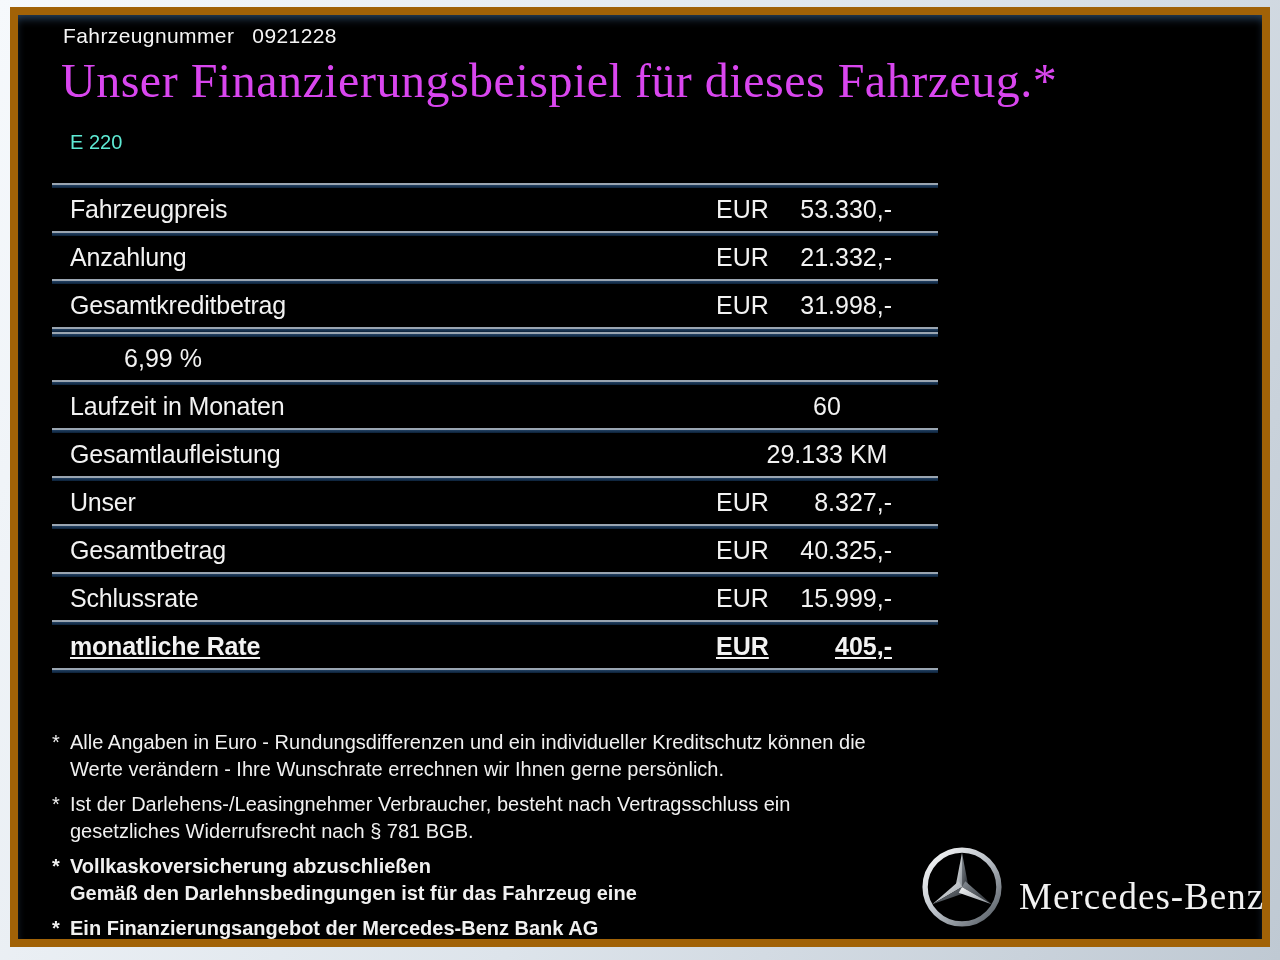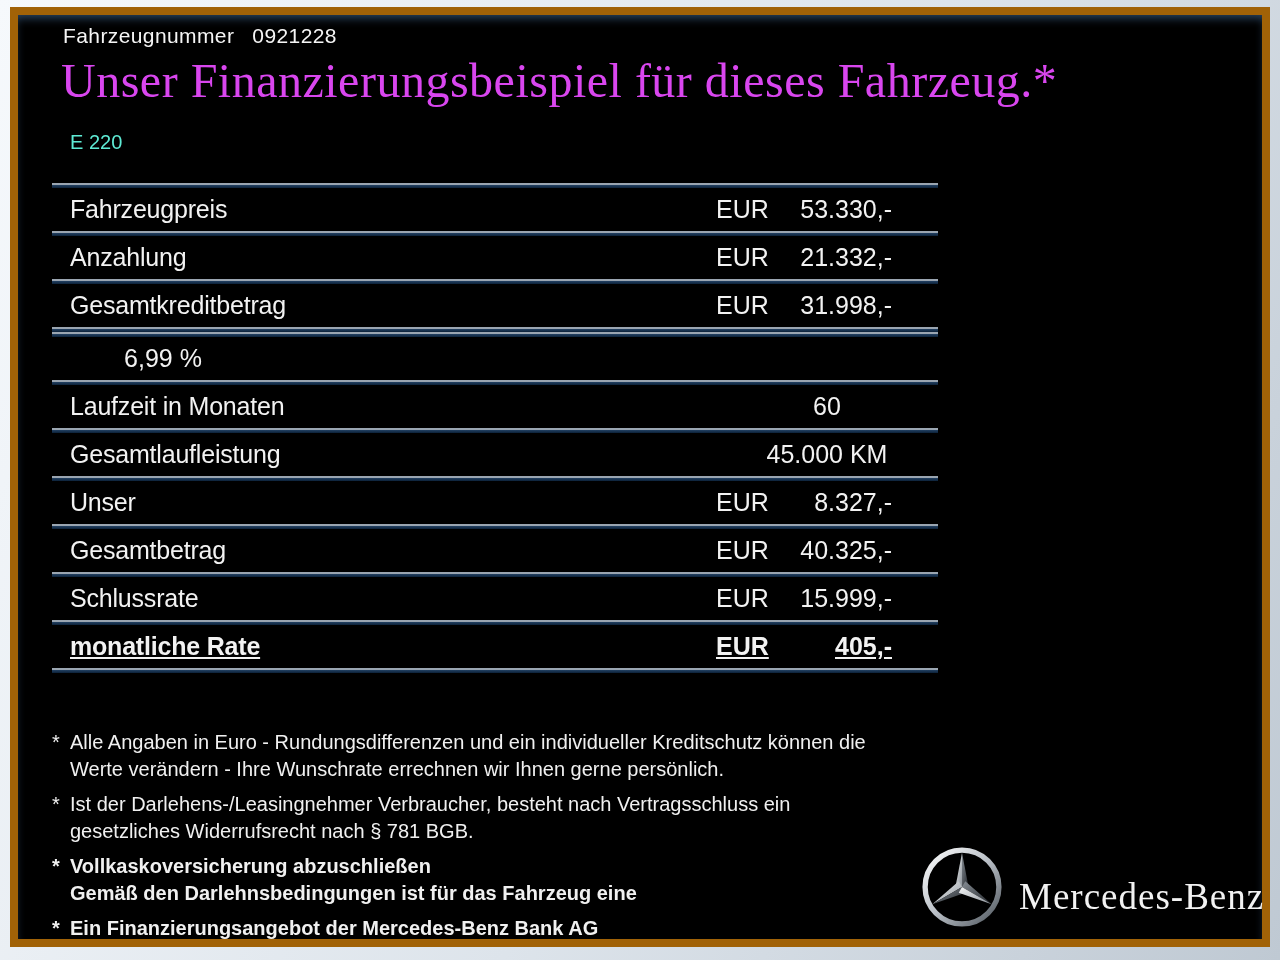--- a/index.html
+++ b/index.html
@@ -101,21 +101,21 @@
     <div class="tvalue center">
 
       <span class="amt">60</span>
     </div>
   </div>
 <div class="sep"></div>
   <div class="trow">
     <div class="tlabel">Gesamtlaufleistung</div>
     <div class="tvalue center">
 
-      <span class="amt">45.000 KM</span>
+      <span class="amt">29.133 KM</span>
     </div>
   </div>
 <div class="sep"></div>
   <div class="trow">
     <div class="tlabel">Unser</div>
     <div class="tvalue currency">
       <span class="cur">EUR</span>
       <span class="amt">8.327,-</span>
     </div>
   </div>

